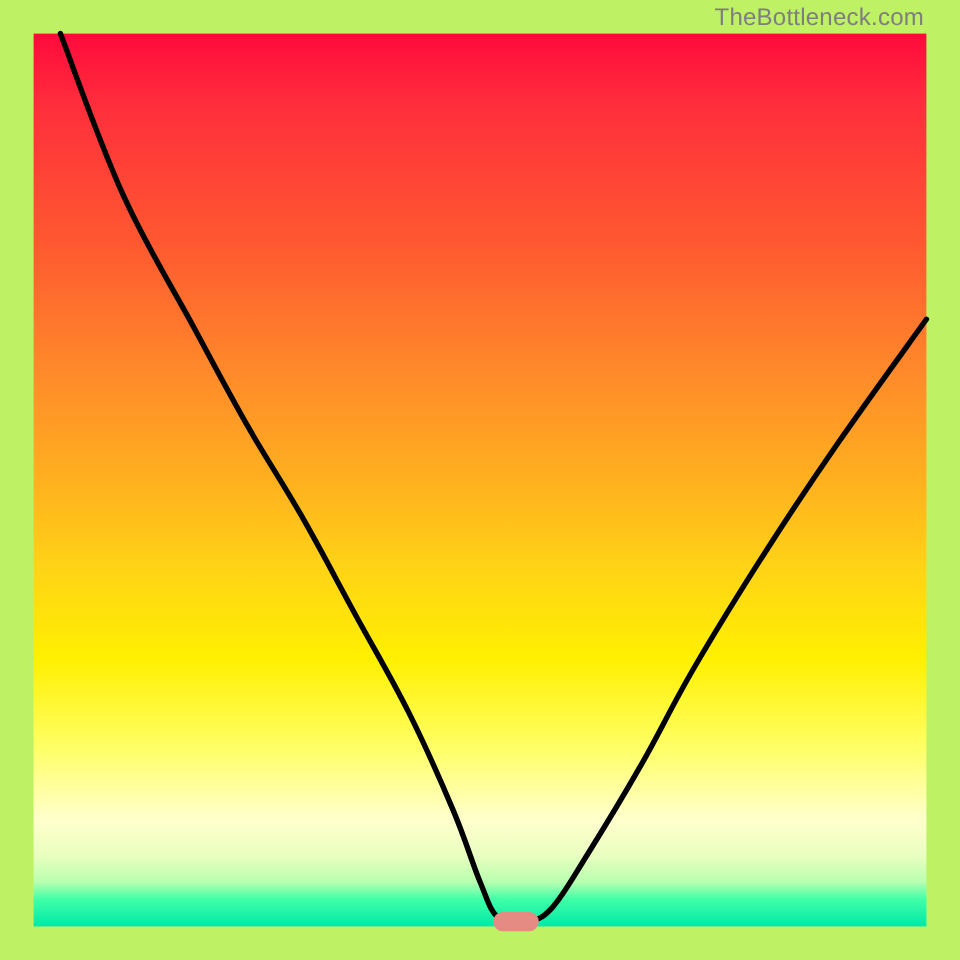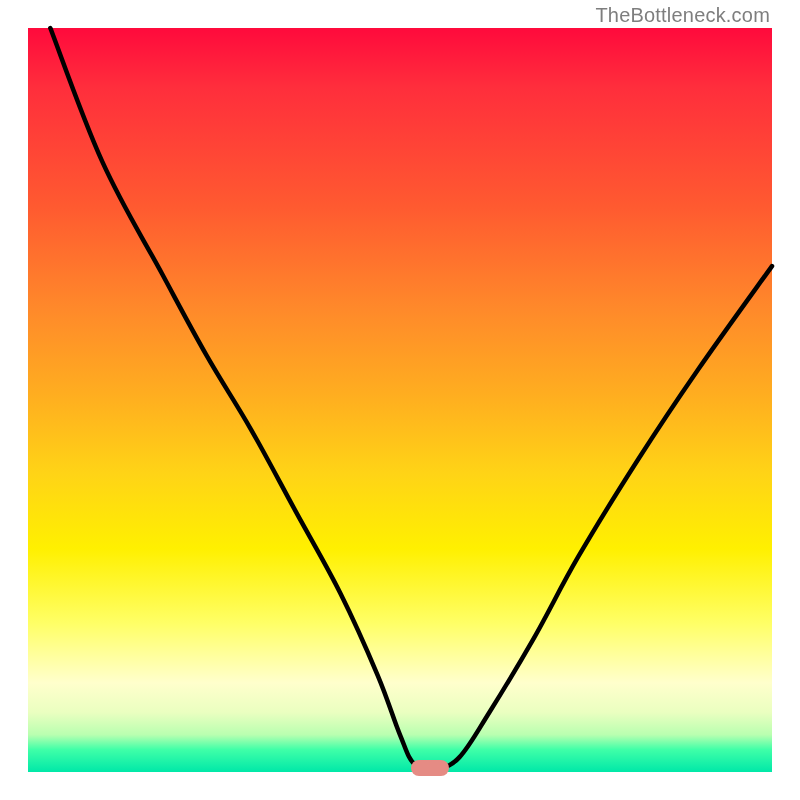--- a/index.html
+++ b/index.html
@@ -8,21 +8,21 @@
     width: 800px;
     height: 800px;
     background: #000;
     overflow: hidden;
     font-family: Arial, Helvetica, sans-serif;
   }
   .frame {
     position: relative;
     width: 800px;
     height: 800px;
-    background: #ffffff;
+    background: #bef264;
   }
   .plot-area {
     position: absolute;
     left: 28px;
     top: 28px;
     width: 744px;
     height: 744px;
     
     background: linear-gradient(
       to bottom,

